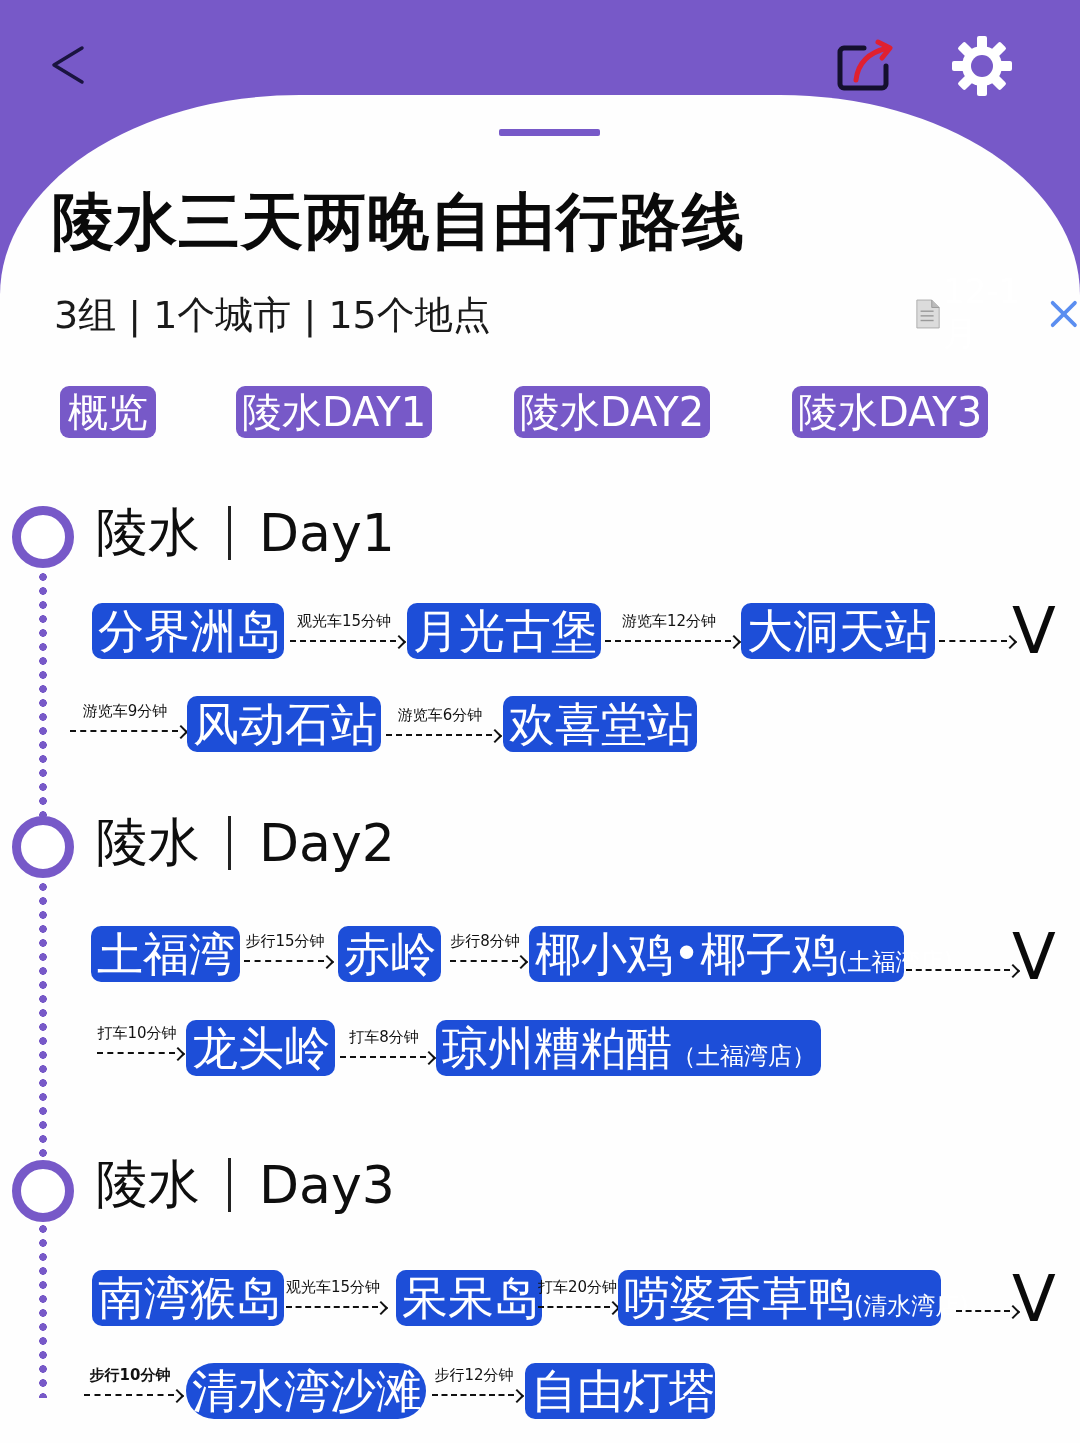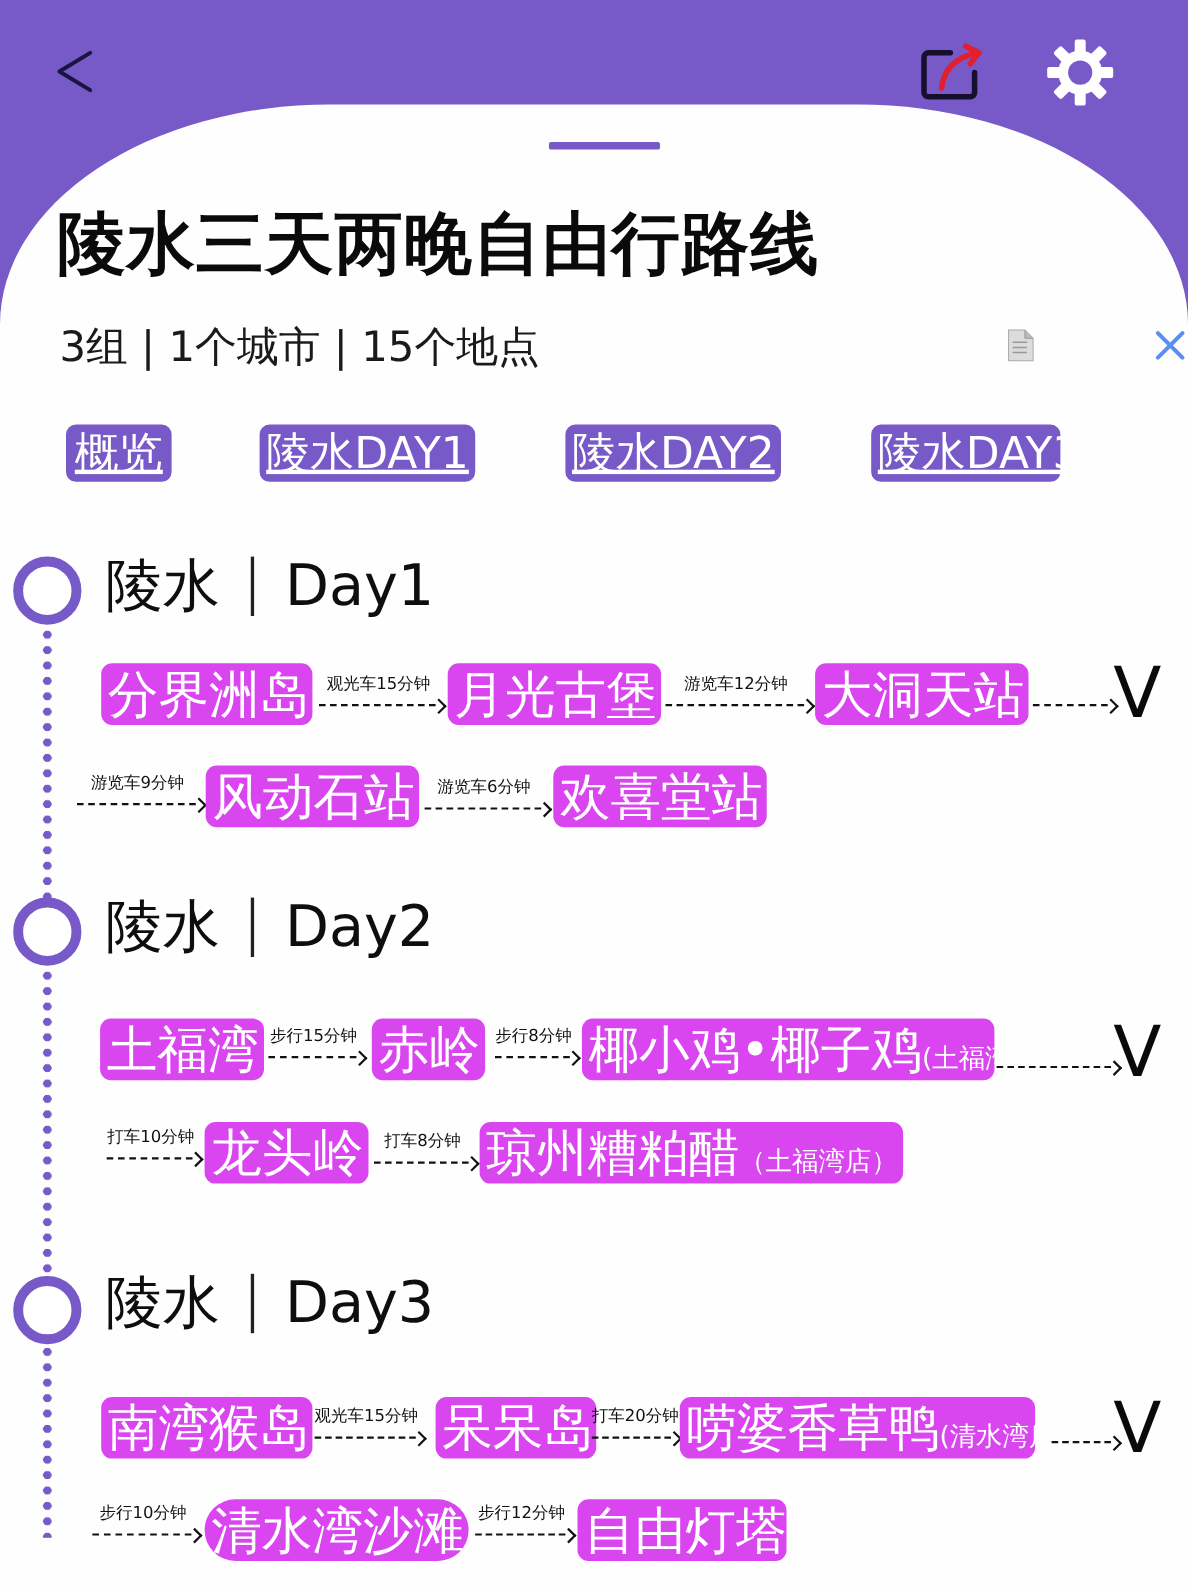--- a/index.html
+++ b/index.html
@@ -19,30 +19,30 @@
     .cal-icon { width: 72px; height: 72px; margin-right: 4px; }
     .title { font-size: 62px; font-weight: bold; letter-spacing: 1px; color: #0a0a0a; font-family: "DejaVu Sans", sans-serif; }
 
     .stats { position: absolute; left: 54px; top: 290px; font-size: 38px; color: #1a1a1a; white-space: pre; }
     .date-chip { position: absolute; left: 915px; top: 294px; height: 40px; display: flex; align-items: center; }
     .doc-icon { width: 28px; height: 34px; margin-right: 2px; }
     .date-text { font-size: 34px; color: #ffffff; }
     .x-icon { margin-left: 2px; width: 34px; height: 34px; cursor: pointer; }
 
     .tab { position: absolute; top: 386px; height: 52px; background: #7759c8; color: #fff; border-radius: 9px;
-           font-size: 40px; line-height: 52px; padding: 0 6px; text-align: center; cursor: pointer; white-space: nowrap; text-decoration: underline; }
+           font-size: 40px; line-height: 52px; padding: 0 6px; text-align: center; cursor: pointer; white-space: nowrap; }
 
     .node-ring { position: absolute; left: 12px; width: 62px; height: 62px; border: 9px solid #7759c8; border-radius: 50%; background: #fff; }
     .dots { position: absolute; left: 39px; width: 8px;
             background-image: radial-gradient(circle, #7759c8 3.6px, transparent 4px);
             background-size: 8px 14px; background-repeat: repeat-y; }
     .day-head { position: absolute; left: 96px; font-size: 52px; color: #0e0e0e; white-space: nowrap; display: flex; align-items: center; }
     .day-head .sep { display: inline-block; width: 3px; height: 54px; background: #222; margin: 0 28px; }
 
-    .place { position: absolute; height: 56px; background: #d946ef; color: #fff; border-radius: 10px;
+    .place { position: absolute; height: 56px; background: #1d4ed8; color: #fff; border-radius: 10px;
              font-size: 46px; line-height: 56px; padding: 0 6px; white-space: nowrap; cursor: pointer; }
     .place .sub { font-size: 24px; }
     .conn { position: absolute; height: 40px; }
     .conn .lbl { position: absolute; left: 0; right: 6px; top: 0; font-size: 15px; color: #111; text-align: center; white-space: nowrap; }
     .conn .line { position: absolute; left: 0; right: 8px; bottom: 10px; border-top: 2px dashed #111; }
     .conn .arrowhead { position: absolute; right: 0; bottom: 5px; width: 10px; height: 10px;
                        border-top: 2px solid #111; border-right: 2px solid #111; transform: rotate(45deg); }
     .vmark { position: absolute; font-size: 64px; color: #0a0a0a; font-family: "DejaVu Sans", sans-serif; }
   </style>
 </head>
@@ -106,21 +106,21 @@
   <span class="date-text">12-1月</span>
   <svg class="x-icon" viewBox="0 0 34 34">
     <line x1="5" y1="5" x2="29" y2="29" stroke="#5b8ef0" stroke-width="4" stroke-linecap="round"></line>
     <line x1="29" y1="5" x2="5" y2="29" stroke="#5b8ef0" stroke-width="4" stroke-linecap="round"></line>
   </svg>
 </div>
 
 <div class="tab" style="left:60px;width:96px;">概览</div>
 <div class="tab" style="left:236px;width:196px;">陵水DAY1</div>
 <div class="tab" style="left:514px;width:196px;">陵水DAY2</div>
-<div class="tab" style="left:792px;width:172px;">陵水DAY3</div>
+<div class="tab" style="left:792px;width:196px;">陵水DAY3</div>
 
 <div class="dots" style="top:570px;height:250px;"></div>
 <div class="dots" style="top:880px;height:280px;"></div>
 <div class="dots" style="top:1222px;height:176px;"></div>
 
 <div class="node-ring" style="top:506px;"></div>
 <div class="day-head" style="top:498px;height:70px;">
   <span>陵水</span>
     <span class="sep"></span>
     <span>Day1</span>
@@ -222,21 +222,21 @@
 </div>
 <div class="place" style="left:618px;top:1270px;width:323px;">
   <span>唠婆香草鸭</span><span class="sub">(清水湾店)</span>
 </div>
 <div class="conn" style="left:956px;top:1282px;width:62px;">
   <span class="line"></span>
     <span class="arrowhead"></span>
 </div>
 <div class="vmark" style="left:1012px;top:1262px;">V</div>
 
-<div class="conn" style="left:84px;top:1366px;width:98px;">
+<div class="conn" style="left:84px;top:1366px;width:98px;font-weight:bold;">
   <span class="lbl">步行10分钟</span>
     <span class="line"></span>
     <span class="arrowhead"></span>
 </div>
 <div class="place" style="left:186px;top:1363px;width:240px;border-radius:28px;">清水湾沙滩</div>
 <div class="conn" style="left:432px;top:1366px;width:90px;">
   <span class="lbl">步行12分钟</span>
     <span class="line"></span>
     <span class="arrowhead"></span>
 </div>

